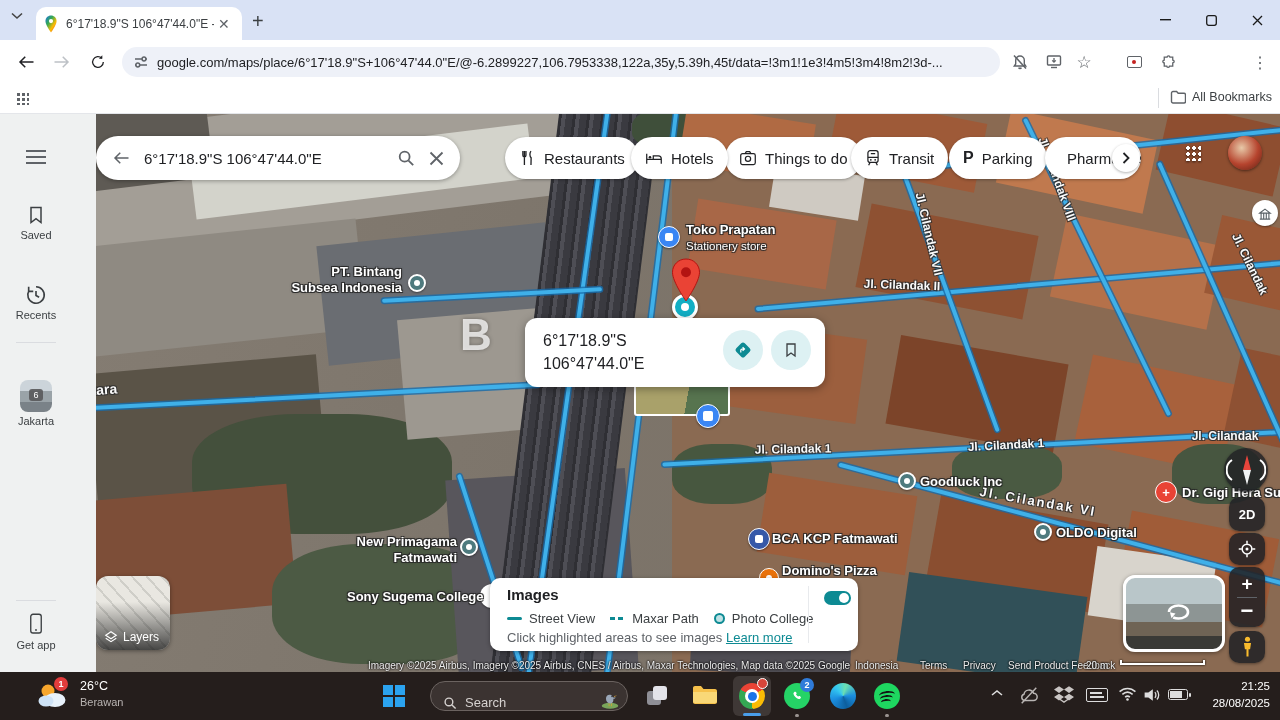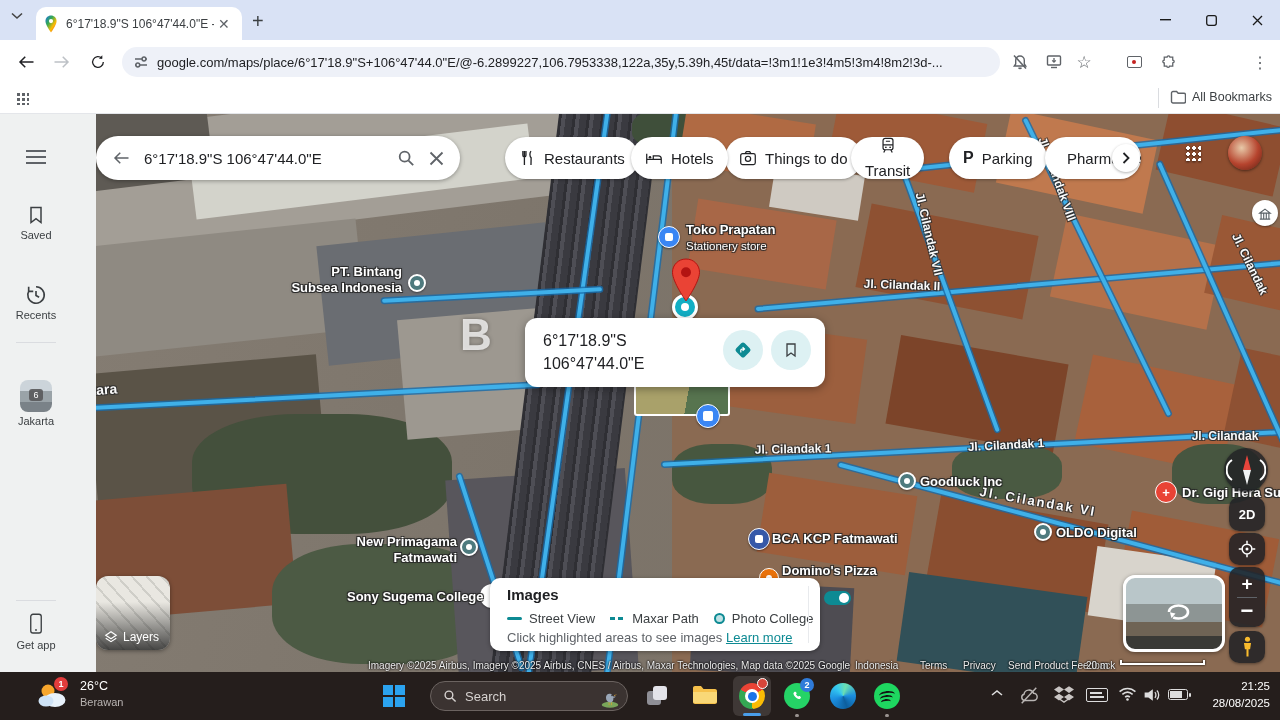--- a/index.html
+++ b/index.html
@@ -56,21 +56,21 @@
     color:#fff;box-shadow:0 1px 3px rgba(0,0,0,.4);}
   .wm{position:absolute;color:rgba(255,255,255,.75);font-size:44px;font-weight:700;text-shadow:0 0 4px rgba(0,0,0,.3);}
 
   
   #placecard{position:absolute;left:453px;top:204px;width:300px;height:69px;background:#fff;border-radius:12px;
     box-shadow:0 2px 8px rgba(0,0,0,.35);z-index:7;}
   #placecard .coords{position:absolute;left:18px;top:11px;font-size:16px;color:#202124;line-height:23px;}
   .cardbtn{position:absolute;top:12px;width:40px;height:40px;border-radius:50%;background:#ddf1f3;display:flex;align-items:center;justify-content:center;}
 
   
-  #imagespanel{position:absolute;left:418px;top:464px;width:330px;height:73px;background:#fff;border-radius:10px;
+  #imagespanel{position:absolute;left:418px;top:464px;width:368px;height:73px;background:#fff;border-radius:10px;
     box-shadow:0 1px 4px rgba(0,0,0,.35);z-index:9;font-size:13px;color:#3c4043;}
   #imagespanel .ttl{position:absolute;left:17px;top:8px;font-size:15px;font-weight:700;color:#202124;}
   #imagespanel .legend{position:absolute;left:17px;top:33px;display:flex;align-items:center;gap:7px;}
   #imagespanel .cap{position:absolute;left:17px;top:52px;font-size:13px;color:#5f6368;}
   .lg-line{width:15px;height:3px;background:#0d8a93;border-radius:2px;}
   .lg-dash{width:15px;height:3px;background:repeating-linear-gradient(90deg,#0d8a93 0 5px,transparent 5px 8px);}
   .lg-circ{width:11px;height:11px;border:2.5px solid #0d8a93;border-radius:50%;background:#bfe2e5;}
   .pdiv{position:absolute;left:318px;top:8px;width:1px;height:57px;background:#e8eaed;}
   .toggle{position:absolute;left:334px;top:13px;width:27px;height:14px;border-radius:7px;background:#0d8a93;}
   .toggle::after{content:"";position:absolute;right:2px;top:2px;width:10px;height:10px;border-radius:50%;background:#fff;}
@@ -432,21 +432,21 @@
         </svg>
       <span>Things to do</span>
       </div>
     <div class="chip" style="left:559px;">
       <svg width="18" height="16" viewBox="0 0 24 22">
           <path d="M2 5v14M2 13h20v6M22 13v-1a4 4 0 00-4-4h-7v5" stroke="#202124" stroke-width="1.7" fill="none"></path>
           <circle cx="6.5" cy="10" r="1.8" fill="#202124"></circle>
         </svg>
       <span>Hotels</span>
       </div>
-    <div class="chip" style="left:779px;flex-direction:column;">
+    <div class="chip" style="left:779px;">
       <svg width="16" height="18" viewBox="0 0 22 24">
           <rect x="4" y="2" width="14" height="16" rx="3" fill="none" stroke="#202124" stroke-width="1.7"></rect>
           <path d="M4 11h14M8 6h6" stroke="#202124" stroke-width="1.7"></path>
           <circle cx="8" cy="14.5" r="1.2" fill="#202124"></circle>
           <circle cx="14" cy="14.5" r="1.2" fill="#202124"></circle>
           <path d="M7 18l-2 4M15 18l2 4" stroke="#202124" stroke-width="1.7"></path>
         </svg>
       <span>Transit</span>
       </div>
     <div class="chip" style="left:877px;">
@@ -567,21 +567,21 @@
 
     <div class="tb-ico" style="left:383px;top:13px;">
       <div class="win-logo">
           <span></span>
           <span></span>
           <span></span>
           <span></span>
         </div>
     </div>
 
-    <div class="abs" style="left:430px;top:9px;width:198px;height:30px;border-radius:15px;background:#3b3331;border:1px solid #6b6360;display:flex;align-items:center;padding:0 6px 0 12px;gap:8px;">
+    <div class="abs" style="left:430px;top:9px;width:198px;height:30px;border-radius:15px;background:#3b3331;border:1px solid #6b6360;display:flex;align-items:flex-end;padding:0 6px 0 12px;gap:8px;">
       <svg width="14" height="14" viewBox="0 0 20 20">
           <circle cx="8.5" cy="8.5" r="5.5" fill="none" stroke="#d6d2d0" stroke-width="2"></circle>
           <path d="M12.8 12.8L18 18" stroke="#d6d2d0" stroke-width="2"></path>
         </svg>
       <span style="flex:1;color:#d6d2d0;font-size:13px;">Search</span>
       <svg width="22" height="26" viewBox="0 0 24 26">
           <ellipse cx="12" cy="22.5" rx="9" ry="3.2" fill="#7aa65a"></ellipse>
           <path d="M13 20c-3.2 0-5.4-2.1-5.4-5.2 0-2.5 1.7-4.2 3.9-4.2 1.5 0 2.6.7 3.1 1.6.4.6.4 1.4 1.5 1.4h2.2c-.5 1-1.5 1.3-2.6 1.3.3 2.9-1 5.1-2.7 5.1z" fill="#9aa7b8"></path>
           <circle cx="14.2" cy="12.4" r=".8" fill="#2b2b2b"></circle>
           <path d="M16.4 12l3.3-.7-3.3 1.6z" fill="#d8a23a"></path>

